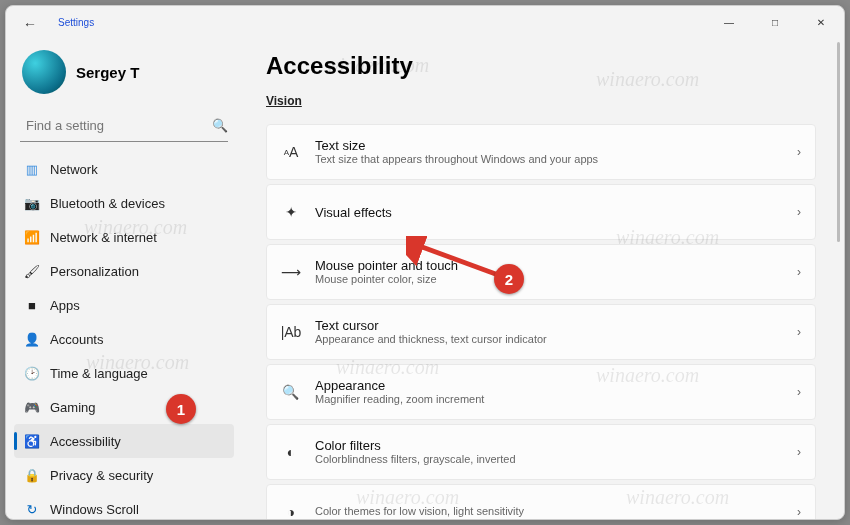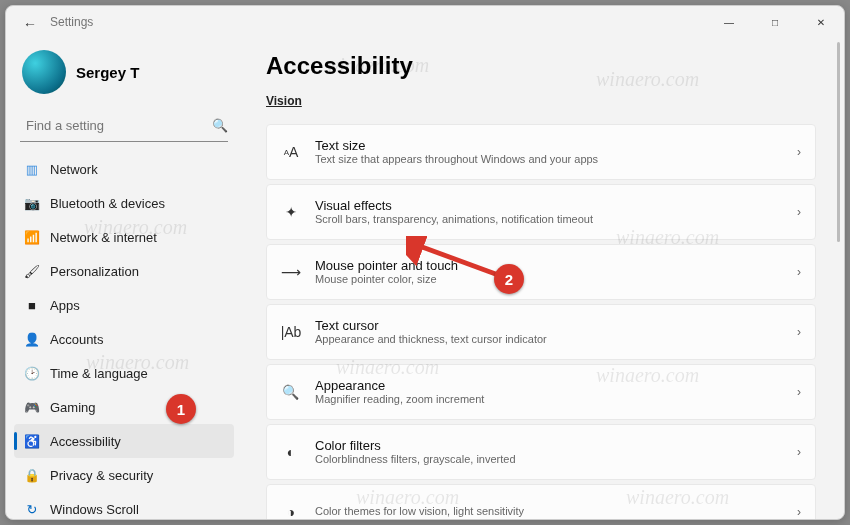--- a/index.html
+++ b/index.html
@@ -1,20 +1,20 @@
 <!DOCTYPE html>
 <html><head>
 <meta charset="utf-8">
 <style>
 *{margin:0;padding:0;box-sizing:border-box;font-family:"Segoe UI",Arial,sans-serif;}
 body{background:#888;display:flex;align-items:center;justify-content:center;height:525px;width:850px;overflow:hidden;}
 .window{background:#f3f3f3;width:840px;height:515px;border:1px solid #ccc;border-radius:8px;box-shadow:0 2px 10px rgba(0,0,0,.2);display:flex;flex-direction:column;position:relative;}
 .titlebar{height:32px;display:flex;align-items:center;padding-left:8px;}
 .titlebar .back{width:32px;text-align:center;font-size:14px;color:#333;cursor:pointer;}
-.titlebar .title{font-size:12px;color:#737373;margin-left:4px;}
+.titlebar .title{font-size:10px;color:#1d4ed8;margin-left:12px;}
 .win-controls{position:absolute;right:0;top:0;display:flex;}
 .win-controls div{width:46px;height:32px;display:flex;align-items:center;justify-content:center;font-size:10px;color:#333;}
 .body{flex:1;display:flex;overflow:hidden;}
 .sidebar{width:240px;padding:8px 12px 8px 8px;overflow-y:auto;}
 .user{display:flex;align-items:center;gap:10px;padding:4px 8px 12px;}
 .avatar{width:44px;height:44px;border-radius:50%;background:radial-gradient(circle at 30% 30%,#3fd0e0,#0b6e8a 70%,#044);}
 .username{font-size:15px;font-weight:600;}
 .search{display:flex;align-items:center;border-bottom:1px solid #888;margin:4px 6px 10px 6px;padding:4px 2px;}
 .search input{flex:1;border:none;background:transparent;font-size:13px;outline:none;padding:4px;}
 .search .sicon{font-size:13px;color:#555;padding:0 6px;}
@@ -117,21 +117,20 @@
           <div class="ct">
             <div class="t">Text size</div>
             <div class="d">Text size that appears throughout Windows and your apps</div>
           </div>
           <div class="chev">›</div>
         </div>
       <div class="card">
           <div class="cicon">✦</div>
           <div class="ct">
             <div class="t">Visual effects</div>
-            <div class="d">Scroll bars, transparency, animations, notification timeout</div>
           </div>
           <div class="chev">›</div>
         </div>
       <div class="card">
           <div class="cicon">⟶</div>
           <div class="ct">
             <div class="t">Mouse pointer and touch</div>
             <div class="d">Mouse pointer color, size</div>
           </div>
           <div class="chev">›</div>

